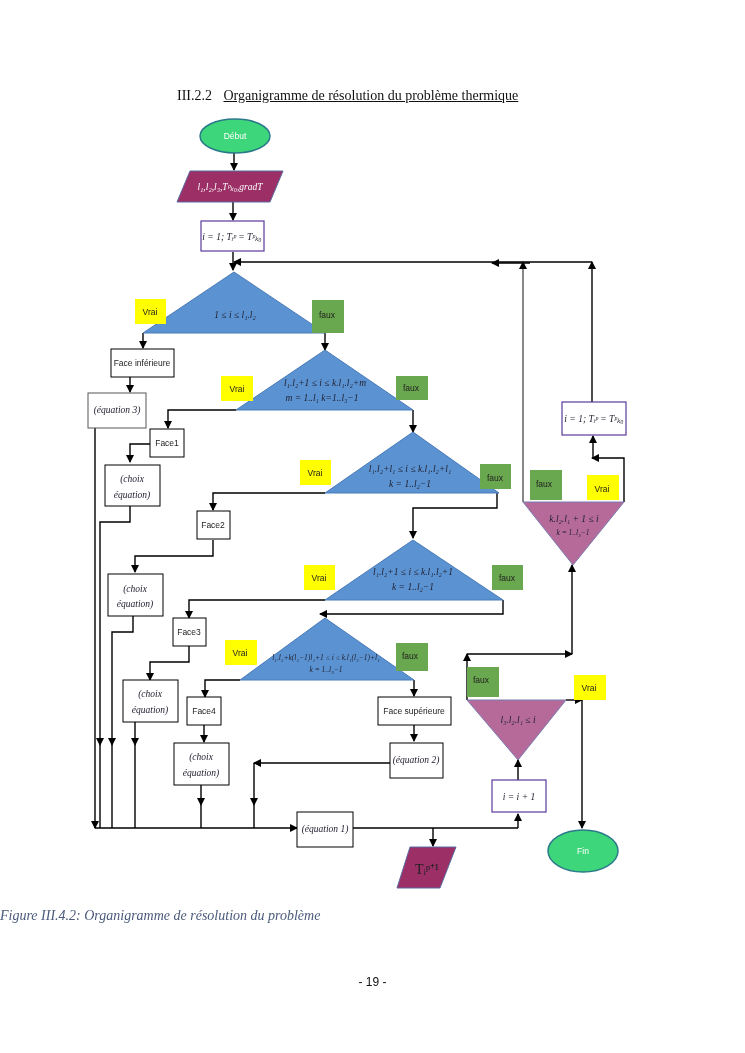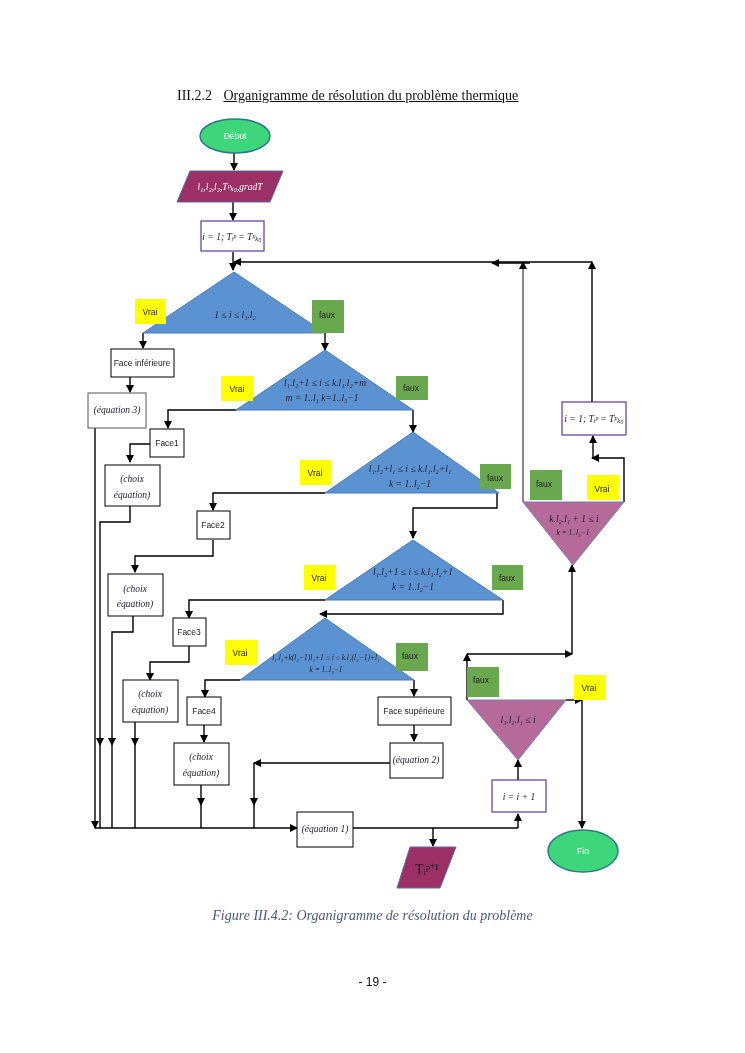--- a/index.html
+++ b/index.html
@@ -1,21 +1,21 @@
 <!DOCTYPE html>
 <html><head>
 <meta charset="utf-8">
 <style>
   html, body { margin: 0; padding: 0; background: #ffffff; }
   body { width: 745px; height: 1053px; position: relative; overflow: hidden; font-family: "Liberation Serif", serif; }
   .heading { position: absolute; left: 177px; top: 88px; font-size: 14px; color: #111; }
   .heading .num { margin-right: 8px; }
   .heading .ttl { text-decoration: underline; }
   svg.flow { position: absolute; left: 0; top: 0; }
-  .caption { position: absolute; left: 0; width: 745px; top: 908px; text-align: center; font-style: italic; font-size: 14px; color: #4a5a7a; }
+  .caption { position: absolute; left: 0; width: 745px; top: 908px; text-align: left; font-style: italic; font-size: 14px; color: #4a5a7a; }
   .pagenum { position: absolute; left: 0; width: 745px; top: 975px; text-align: center; font-family: "Liberation Sans", sans-serif; font-size: 12px; color: #111; }
   .lbl { font-family: "Liberation Sans", sans-serif; font-size: 8.5px; fill: #222; }
   .lblw { font-family: "Liberation Sans", sans-serif; font-size: 8.5px; fill: #ffffff; }
   .math { font-family: "Liberation Serif", serif; font-style: italic; font-size: 9.5px; fill: #223; }
   .mathw { font-family: "Liberation Serif", serif; font-style: italic; font-size: 9.5px; fill: #ffffff; }
   .small { font-size: 7.5px; }
 </style>
 </head>
 <body>
 

